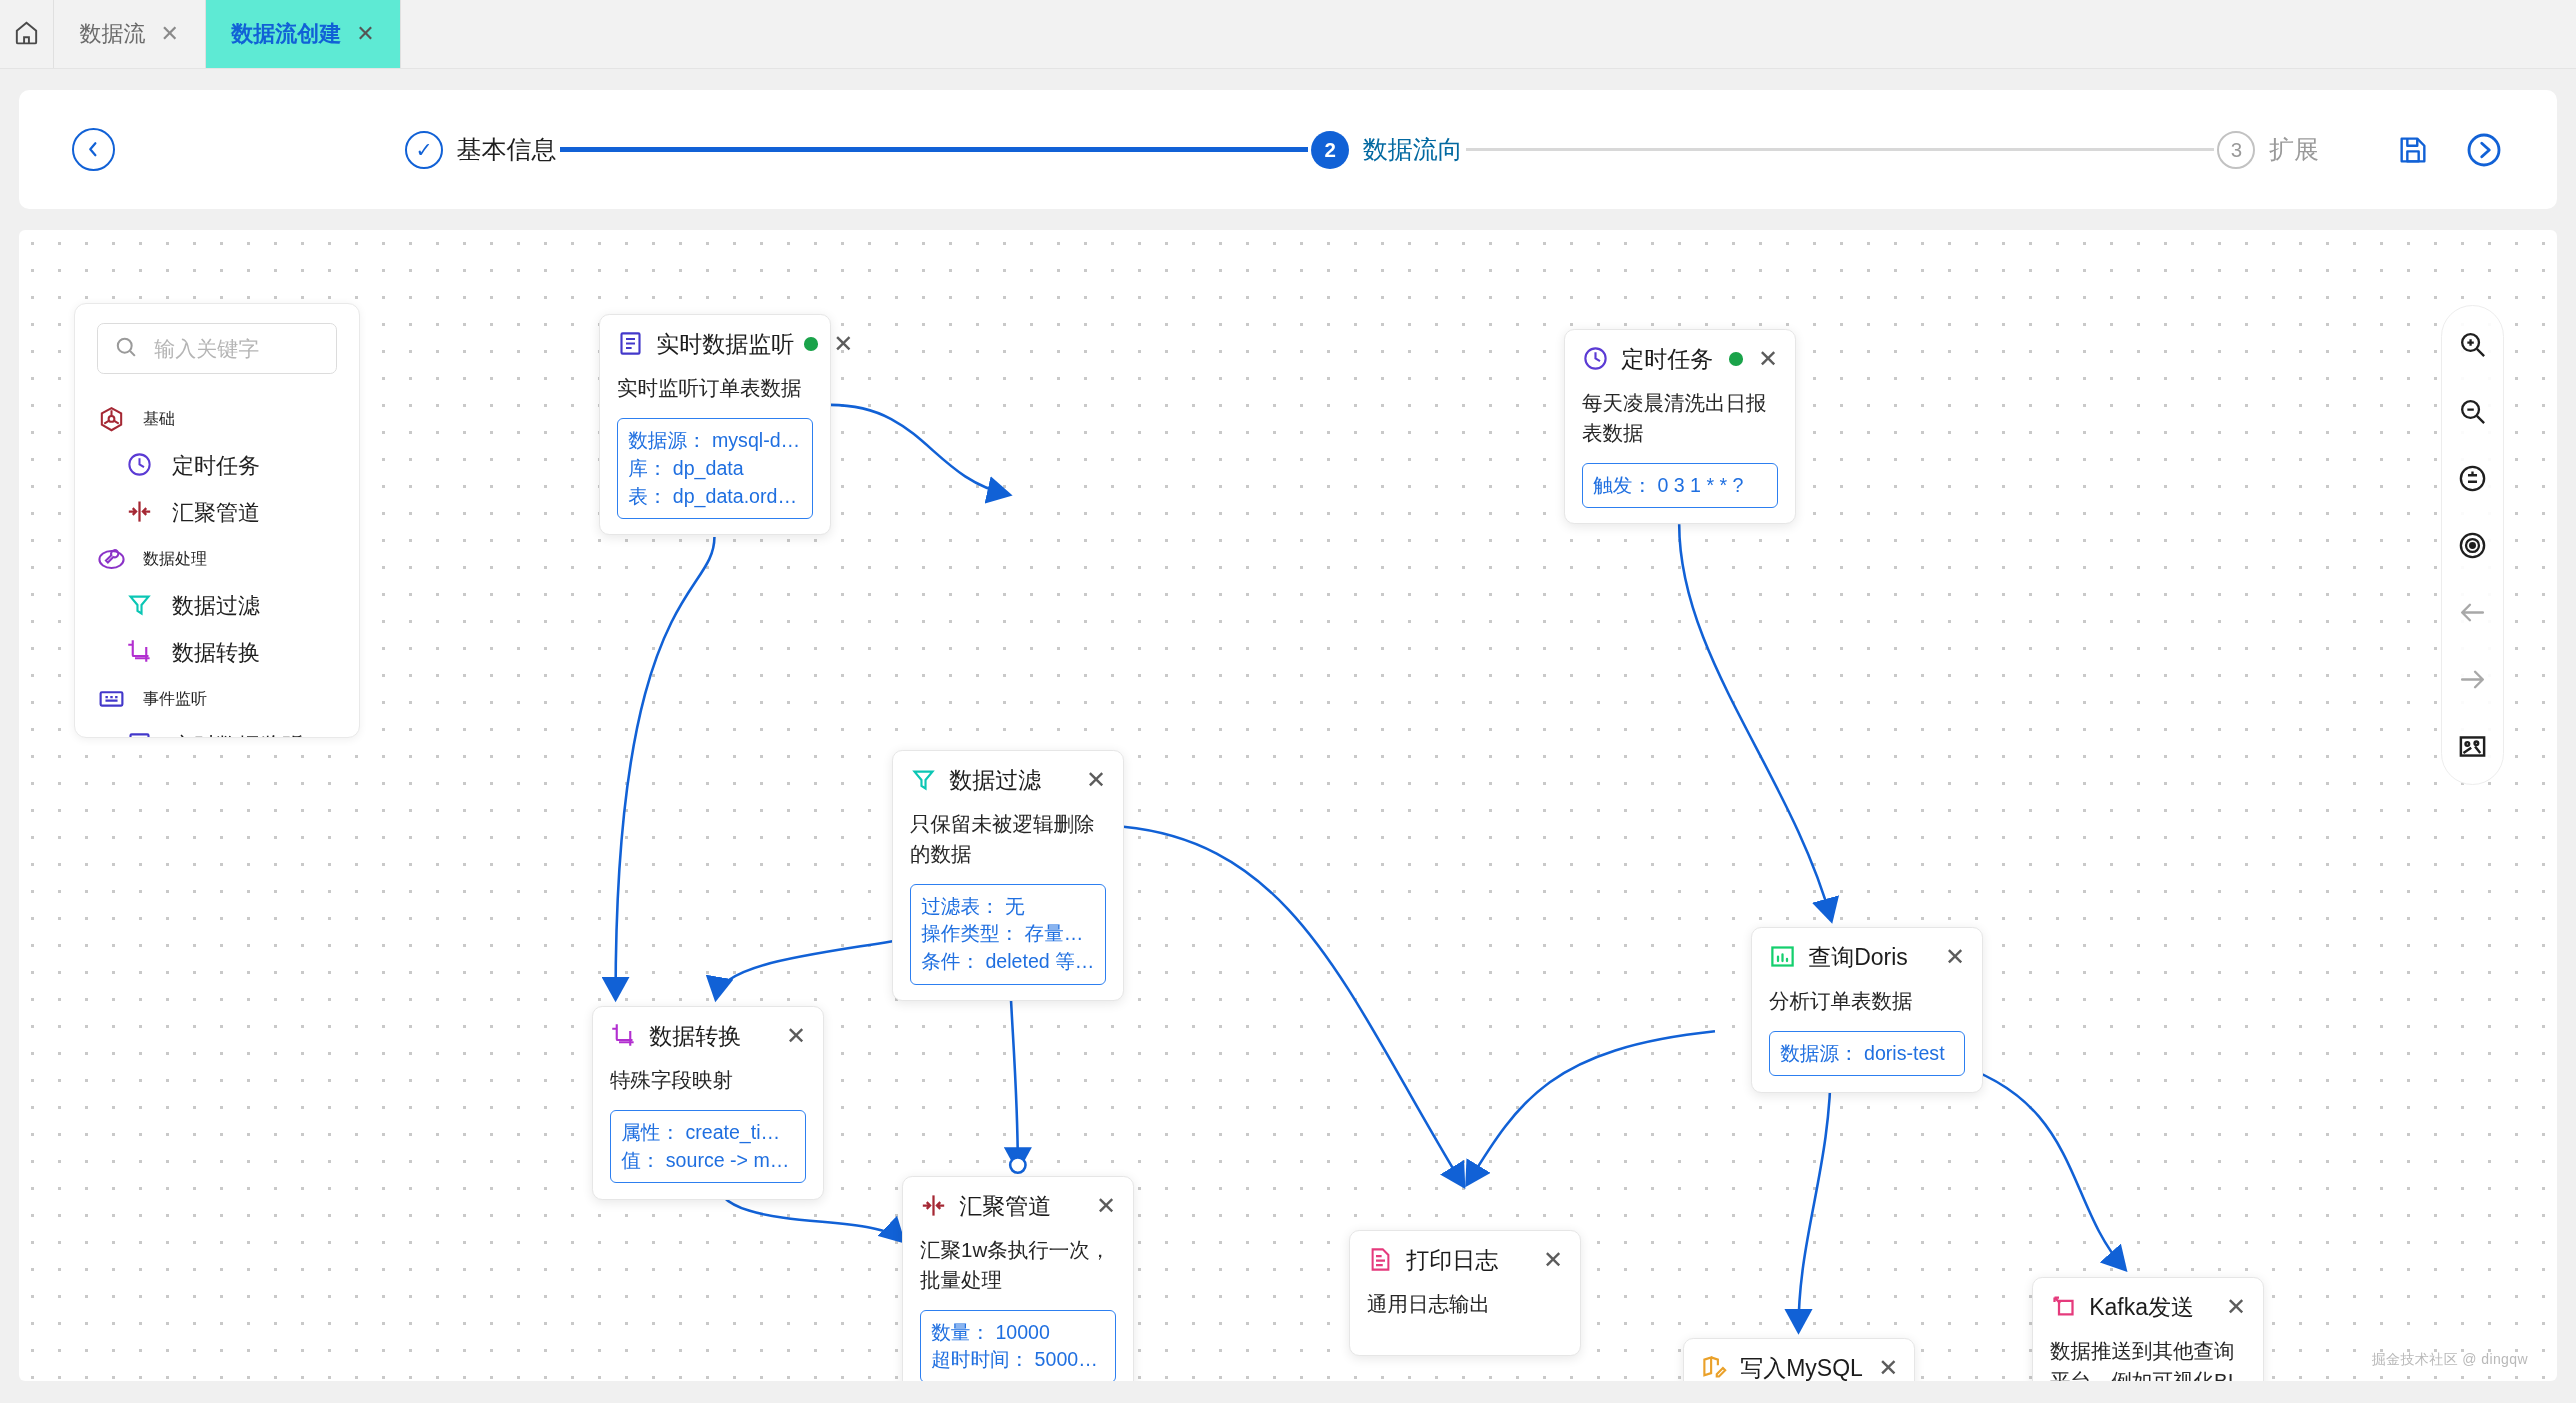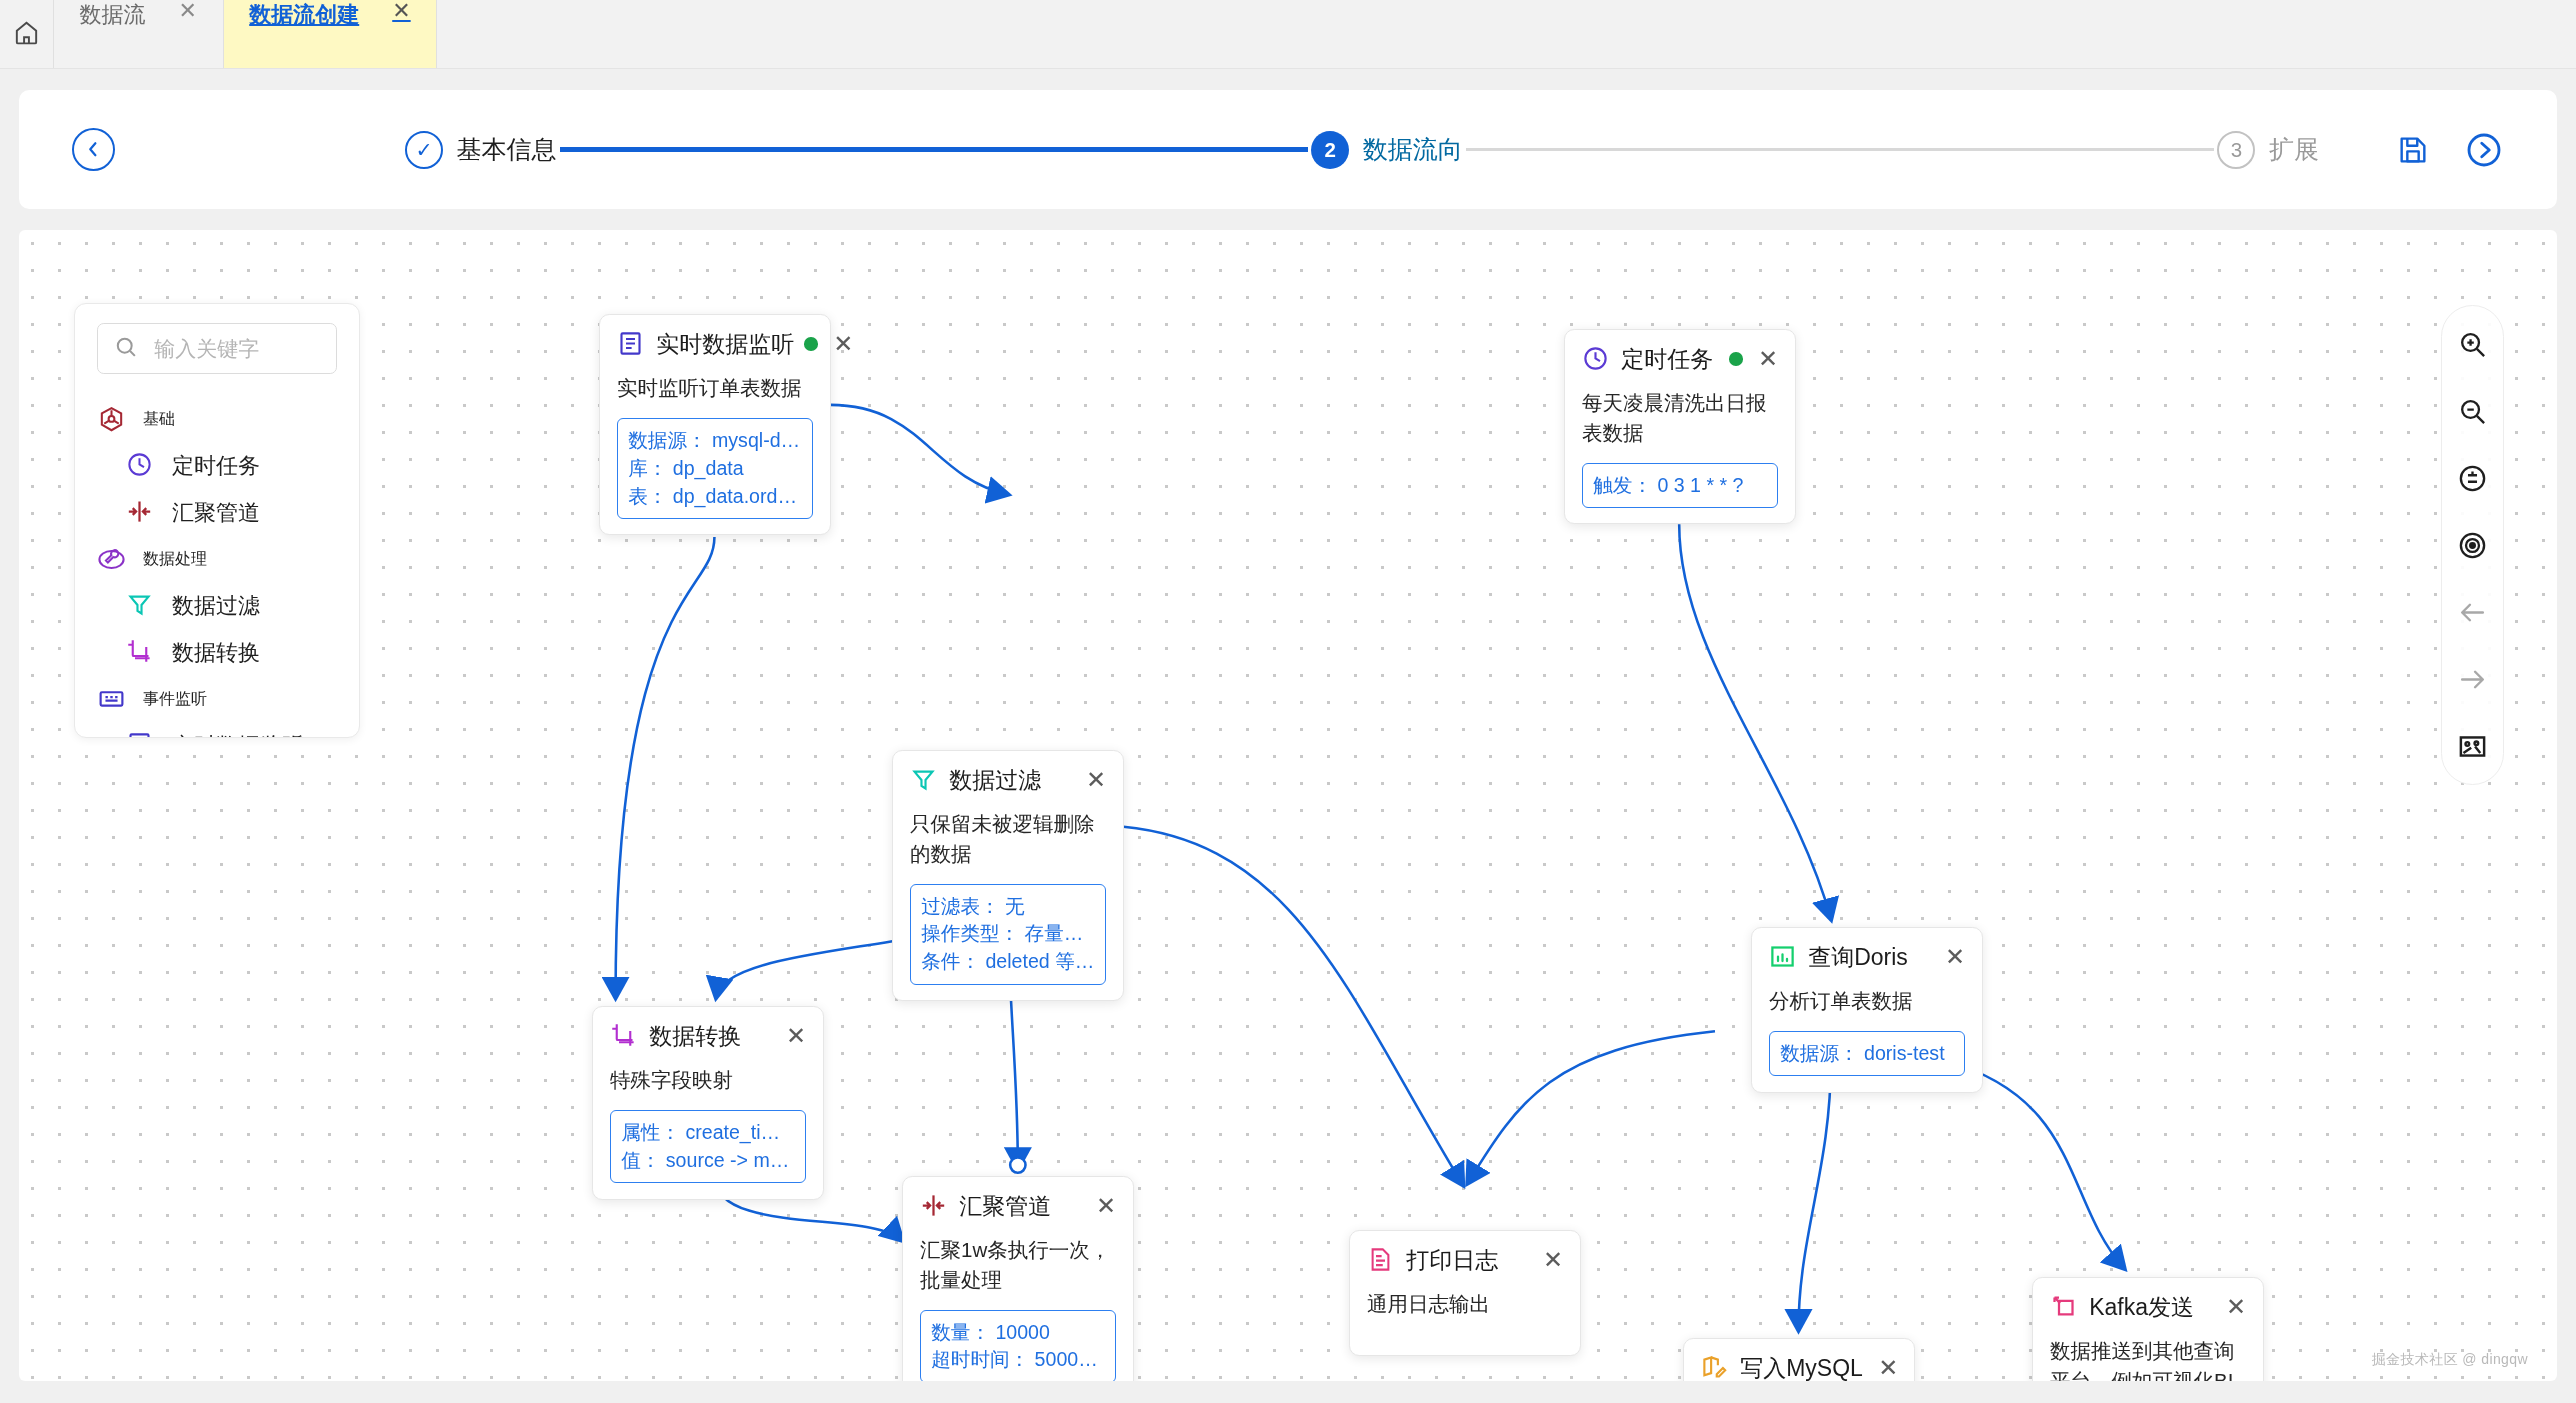--- a/index.html
+++ b/index.html
@@ -15,26 +15,26 @@
   .tabbar {
     position: absolute; left: 0; top: 0; width: 2576px; height: 69px;
     background: #f2f2f2; display: flex; align-items: stretch;
     border-bottom: 0.9px solid #e4e4e4;
   }
   .home-cell {
     width: 54px; display: flex; align-items: center; justify-content: center;
     background: #f2f2f2; border-right: 0.9px solid #e0e0e0;
   }
   .tab {
-    display: flex; align-items: flex-start; gap: 33px;
+    display: flex; align-items: center; gap: 15px;
     padding: 0 25.6px; font-size: 22px; color: #6b6b6b;
     border-right: 0.9px solid #e0e0e0; background: #f2f2f2; cursor: pointer;
     white-space: nowrap;
   }
-  .tab.active { background: #fef9c3; color: #1161d6; font-weight: 600; text-decoration: underline; }
+  .tab.active { background: #5eead4; color: #1161d6; font-weight: 600; }
   .tab .tab-x { font-size: 22px; color: #8a8a8a; line-height: 1; }
   .tab.active .tab-x { color: #555; }
 
   
   .stepper {
     position: absolute; left: 19px; top: 90px;
     width: 2538px; height: 119px;
     background: #fff; border-radius: 10.2px;
     display: flex; align-items: center;
   }

